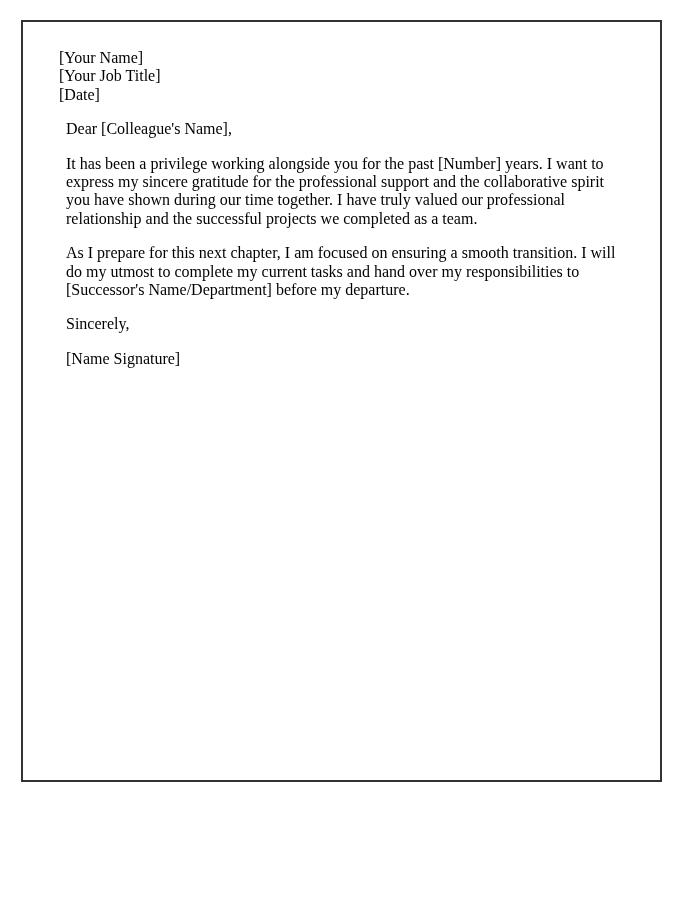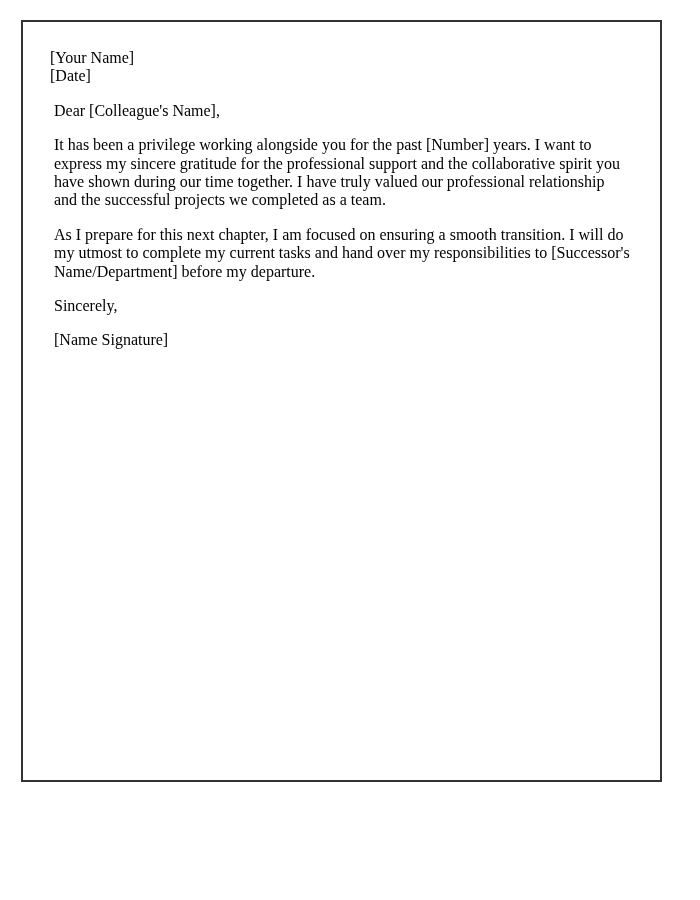--- a/index.html
+++ b/index.html
@@ -19,37 +19,38 @@
     box-sizing: border-box;
     border: 2px solid #333333;
     background: #ffffff;
     padding: 27px 25px 27px 27px;
     color: #000000;
     font-family: "Liberation Serif", "DejaVu Serif", serif;
     font-size: 16px;
     line-height: 1.15;
   }
   .page p {
-    margin: 16px 4px;
+    margin: 16px 16px;
   }
   .sender-block {
-    margin: 0 0 16px 0;
+    margin: 0 0 16px 9px;
   }
   .sender-block div {
     margin: 0;
     padding: 0;
   }
 </style>
 </head>
 <body>
 
 <div class="page">
 
   <div class="sender-block">
     <div>[Your Name]</div>
+    <div>[Your Job Title]</div>
     <div>[Date]</div>
   </div>
 
   <p>Dear [Colleague's Name],</p>
 
 
   <p>It has been a privilege working alongside you for the past [Number] years. I want to express my sincere gratitude for the professional support and the collaborative spirit you have shown during our time together. I have truly valued our professional relationship and the successful projects we completed as a team.</p>
 
   <p>As I prepare for this next chapter, I am focused on ensuring a smooth transition. I will do my utmost to complete my current tasks and hand over my responsibilities to [Successor's Name/Department] before my departure.</p>
 

